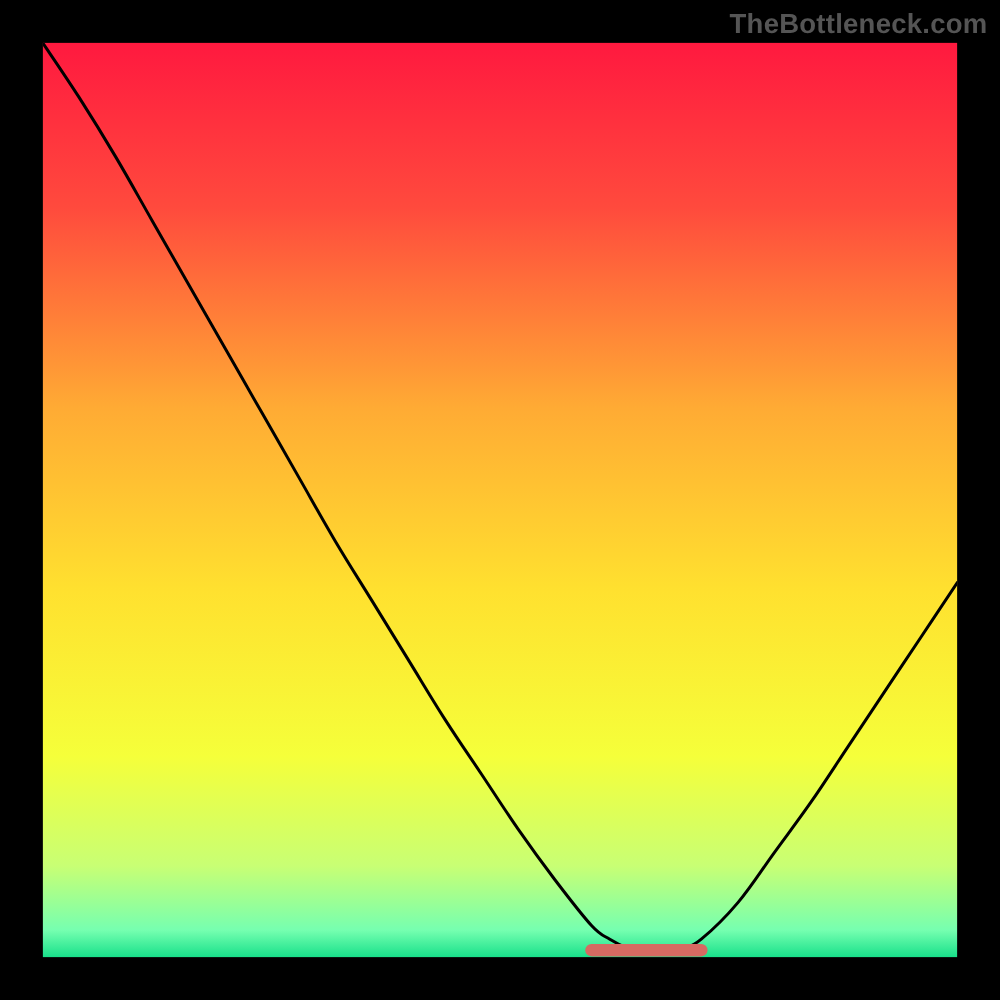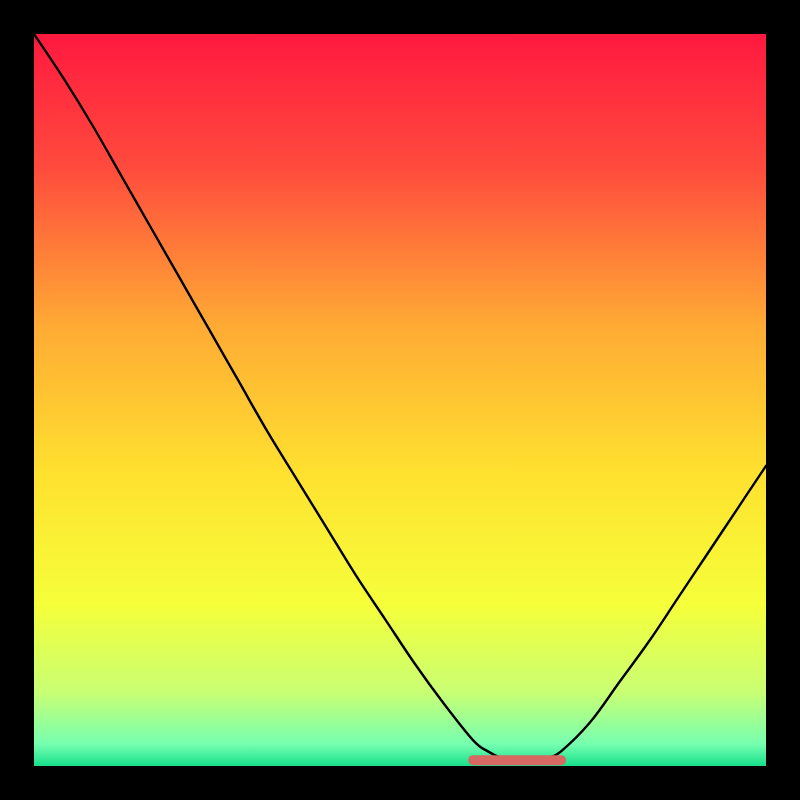--- a/index.html
+++ b/index.html
@@ -51,20 +51,21 @@
     stroke: #d66a62;
     stroke-width: 10;
     stroke-linecap: round;
   }
 </style>
 </head>
 <body>
 
 <div class="frame">
 
+  <div class="watermark">TheBottleneck.com</div>
 
   <div class="plot-area">
     <svg viewBox="0 0 732 732" width="732" height="732" preserveAspectRatio="none">
       <defs>
         <linearGradient id="bg-grad" x1="0" y1="0" x2="0" y2="1">
           <stop offset="0%" stop-color="#ff193f"></stop>
           <stop offset="18%" stop-color="#ff4a3d"></stop>
           <stop offset="40%" stop-color="#ffab34"></stop>
           <stop offset="60%" stop-color="#ffe12f"></stop>
           <stop offset="78%" stop-color="#f5ff3a"></stop>

